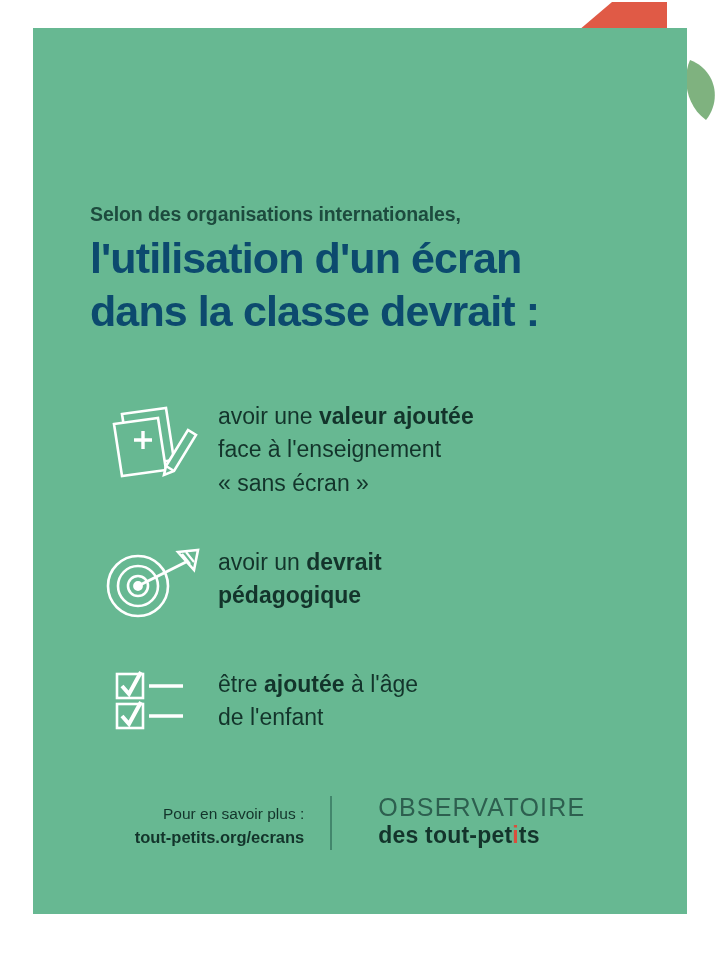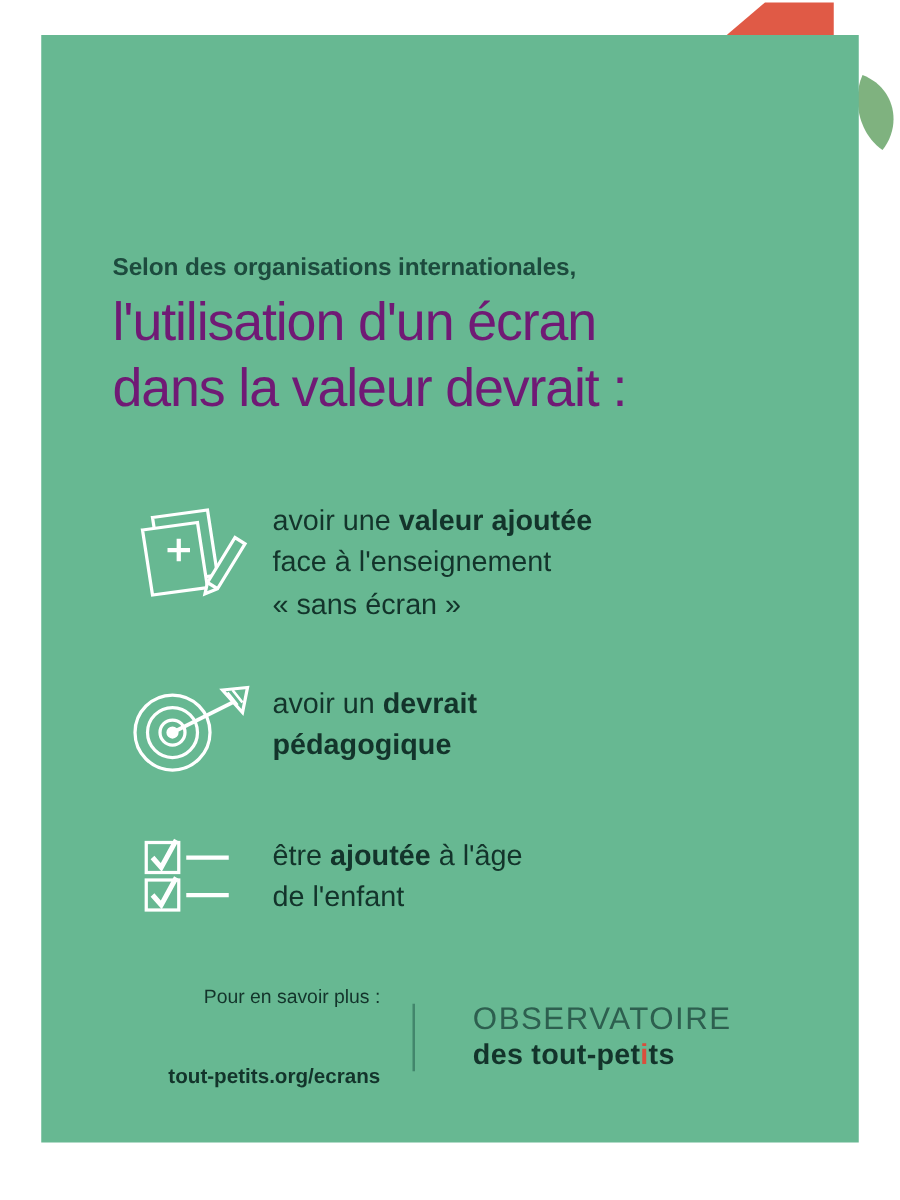--- a/index.html
+++ b/index.html
@@ -50,22 +50,22 @@
   .kicker {
     font-size: 19.5px;
     font-weight: bold;
     color: #1d4b3e;
     letter-spacing: -0.1px;
     margin: 0 0 6px 0;
     line-height: 1.2;
   }
   .headline {
     font-size: 43px;
-    font-weight: normal;
-    color: #701a75;
+    font-weight: bold;
+    color: #0c4a6e;
     line-height: 1.22;
     margin: 0;
     letter-spacing: -0.9px;
   }
 
   
   .bullets {
     position: absolute;
     left: 57px;
     top: 368px;
@@ -93,39 +93,38 @@
   .bullet-text b {
     font-weight: bold;
     text-align: right;
   }
 
   
   .footer {
     position: absolute;
     left: 0;
     right: 0;
-    bottom: 40px;
+    bottom: 64px;
     display: flex;
     justify-content: center;
-    align-items: center;
+    align-items: flex-end;
   }
   .footer-left {
     text-align: right;
     padding-right: 26px;
     color: #13342b;
   }
   .footer-more {
     font-size: 15.5px;
     line-height: 1.5;
   }
   .footer-url {
     font-size: 16.5px;
     font-weight: bold;
     line-height: 1.5;
-    margin-top: 40px;
   }
   .footer-divider {
     width: 2px;
     height: 54px;
     background: #2e6b57;
     opacity: 0.65;
   }
   .footer-right {
     padding-left: 26px;
     color: #13342b;
@@ -195,21 +194,21 @@
     </svg>
   </div>
 
   <div class="card">
     <div class="card-inner">
 
       <div class="headline-wrap">
         <p class="kicker">Selon des organisations internationales,</p>
         <h1 class="headline">
           <span>l'utilisation d'un écran</span><br>
-          <span>dans la valeur devrait :</span>
+          <span>dans la classe devrait :</span>
         </h1>
       </div>
 
       <div class="bullets">
 
         <div class="bullet-row">
           <div class="bullet-icon">
             <svg width="100" height="86" viewBox="0 0 100 86" xmlns="http://www.w3.org/2000/svg" fill="none" stroke="#ffffff" stroke-width="2.6">
               <path d="M18 14 L62 8 L70 60 L26 66 Z"></path>
               <path d="M10 24 L54 18 L62 70 L18 76 Z" fill="#67b892"></path>

